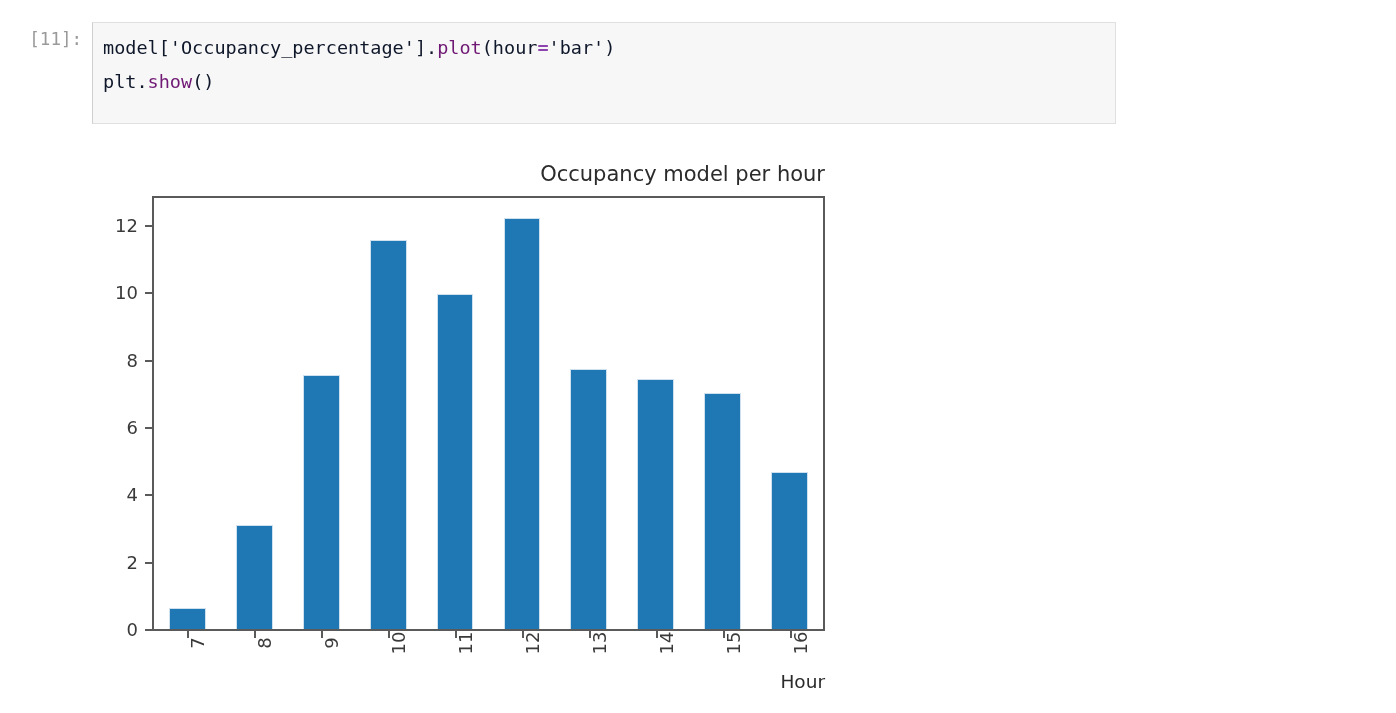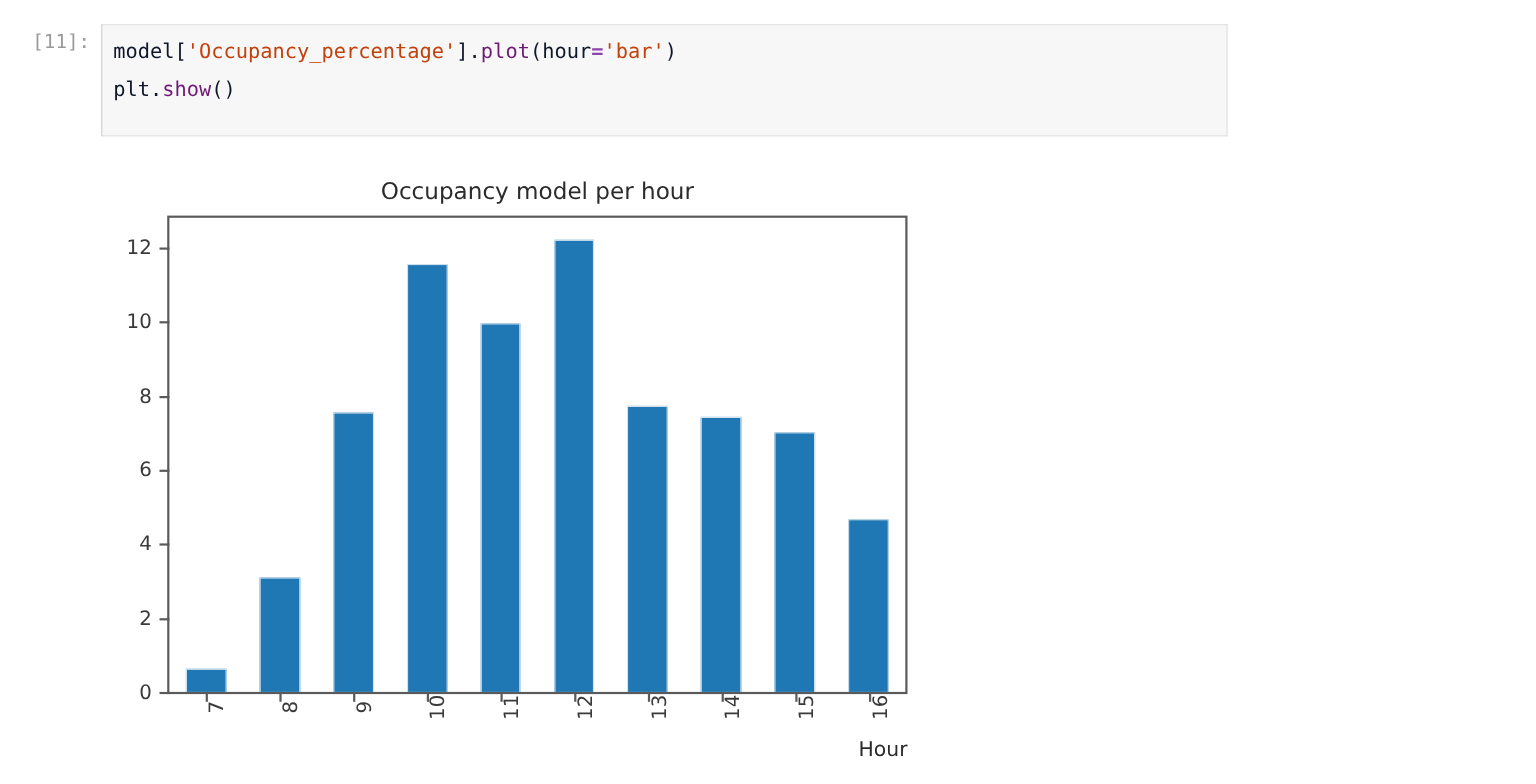--- a/index.html
+++ b/index.html
@@ -47,39 +47,39 @@
     min-height: 102px;
   }
   .codeline {
     font-family: "DejaVu Sans Mono", monospace;
     font-size: 18.5px;
     line-height: 34px;
     color: #000000;
     white-space: pre;
     letter-spacing: 0px;
   }
-  .tok-str   { color: #c2410c; }
+  .tok-str   { color: #0f172a; }
   .tok-fn    { color: #701a75; }
   .tok-op    { color: #8e44ad; font-weight: bold; }
   .tok-plain { color: #0f172a; }
 
   
   .figure {
     position: absolute;
     left: 0;
     top: 150px;
     width: 900px;
     height: 560px;
   }
   .fig-title {
     position: absolute;
     left: 152px;
     top: 12px;
     width: 673px;
-    text-align: center;
+    text-align: right;
     font-size: 21px;
     color: #2b2b2b;
     font-family: "DejaVu Sans", sans-serif;
   }
 
   
   .axes {
     position: absolute;
     left: 152px;
     top: 46px;

